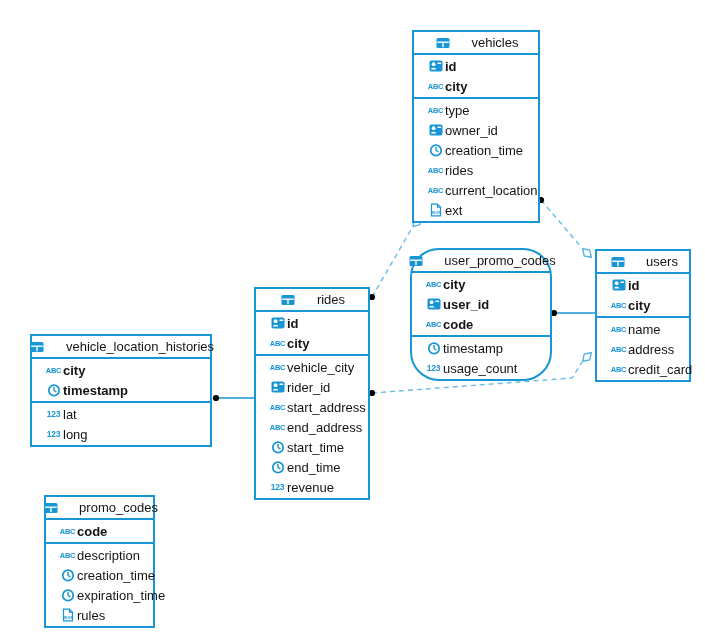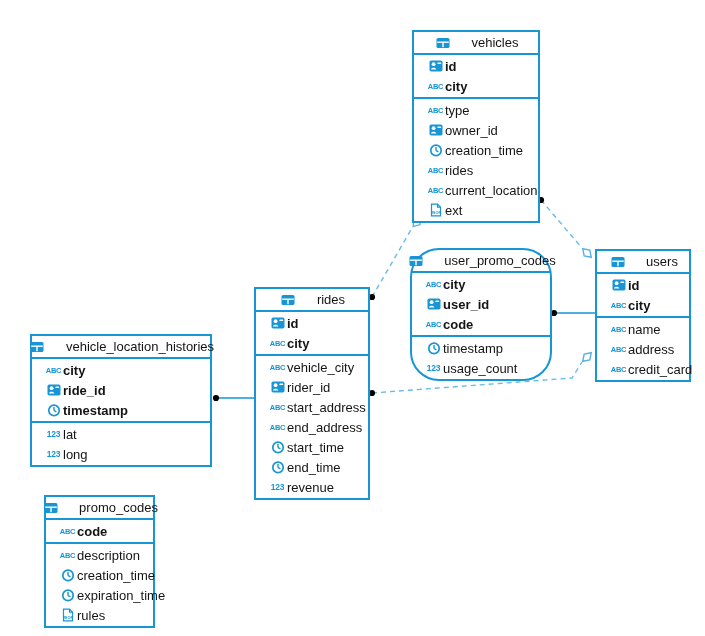--- a/index.html
+++ b/index.html
@@ -355,31 +355,20 @@
       <div class="sect pk">
         <div class="frow">
           <span class="icon">
             <span class="glyph-text">ABC</span>
           </span>
           <span class="fname">city</span>
         </div>
         <div class="frow">
           <span class="icon">
             <svg width="14" height="14" viewBox="0 0 14 14">
-              <rect x="0.5" y="1.5" width="13" height="11" rx="1.8" fill="#1795d4"></rect>
-              <circle cx="4.6" cy="5.2" r="1.9" fill="#fff"></circle>
-              <path d="M1.9,10.6 C2.2,8.2 7.0,8.2 7.3,10.6 Z" fill="#fff"></path>
-              <rect x="8.4" y="3.6" width="3.8" height="1.5" rx="0.7" fill="#fff"></rect>
-            </svg>
-          </span>
-          <span class="fname">ride_id</span>
-        </div>
-        <div class="frow">
-          <span class="icon">
-            <svg width="14" height="14" viewBox="0 0 14 14">
               <circle cx="7" cy="7.4" r="5.2" stroke="#1795d4" stroke-width="1.7" fill="none"></circle>
               <line x1="7" y1="7.4" x2="7" y2="3.9" stroke="#1795d4" stroke-width="1.4"></line>
               <line x1="7" y1="7.4" x2="9.4" y2="9" stroke="#1795d4" stroke-width="1.4"></line>
             </svg>
           </span>
           <span class="fname">timestamp</span>
         </div>
       </div>
       <div class="sect">
         <div class="frow">

